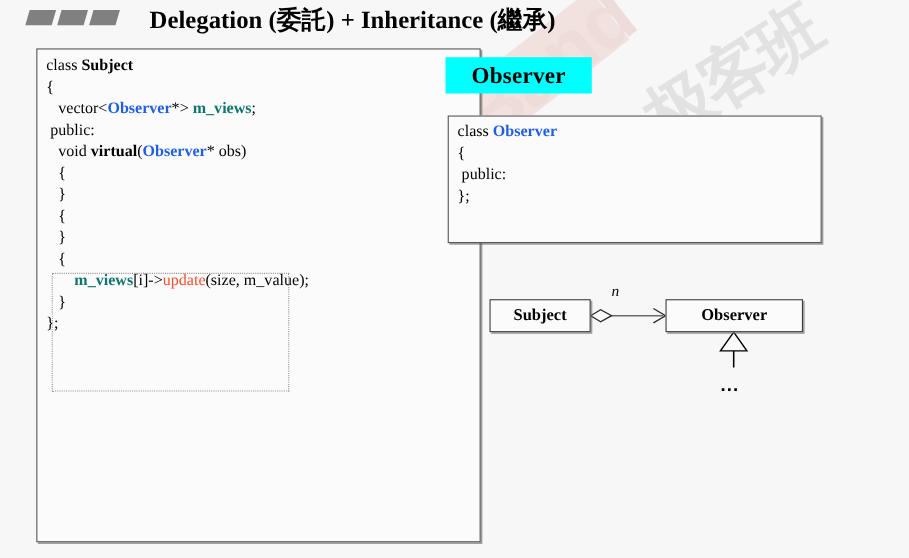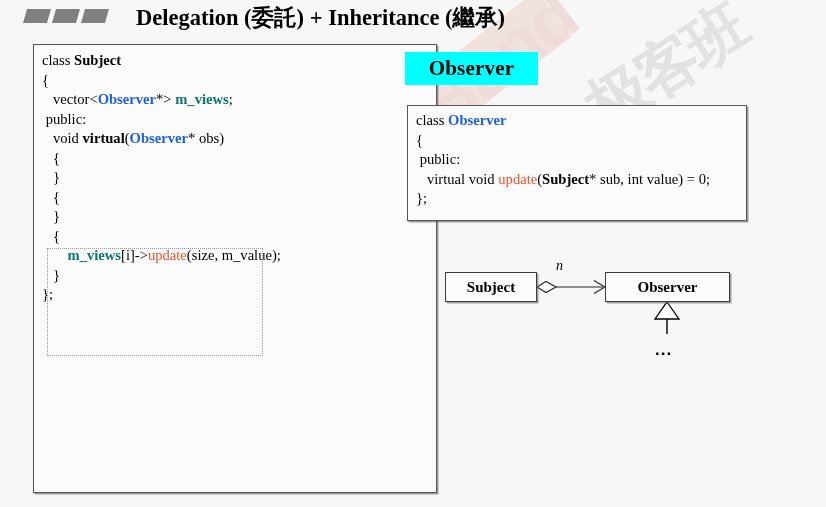--- a/index.html
+++ b/index.html
@@ -228,21 +228,20 @@
 <div id="setval-highlight"></div>
 
 <div id="observer-chip">
   <span>Observer</span>
 </div>
 
 <div class="code-box" id="observer-code-box">
     <div class="code-line"><span>class </span><span class="tok-blue">Observer</span></div>
     <div class="code-line"><span>{</span></div>
     <div class="code-line"><span> public:</span></div>
-    <div class="code-line"><span>   virtual void </span><span class="tok-red">update</span><span>(</span><span class="tok-bold">Subject</span><span>* sub, int value) = 0;</span></div>
     <div class="code-line"><span>};</span></div>
   </div>
 
 <div id="uml-diagram">
   <svg width="340" height="110" style="position:absolute;left:0;top:0;">
 
     <line x1="126" y1="29" x2="173" y2="29" stroke="#6b6b6b" stroke-width="1.4"></line>
     <polygon points="107,29 116,23.5 126,29 116,34.5" fill="#fbfbfb" stroke="#2b2b2b" stroke-width="1.2"></polygon>
     <polyline points="164,22.5 175,29 164,35.5" fill="none" stroke="#2b2b2b" stroke-width="1.2"></polyline>
 

